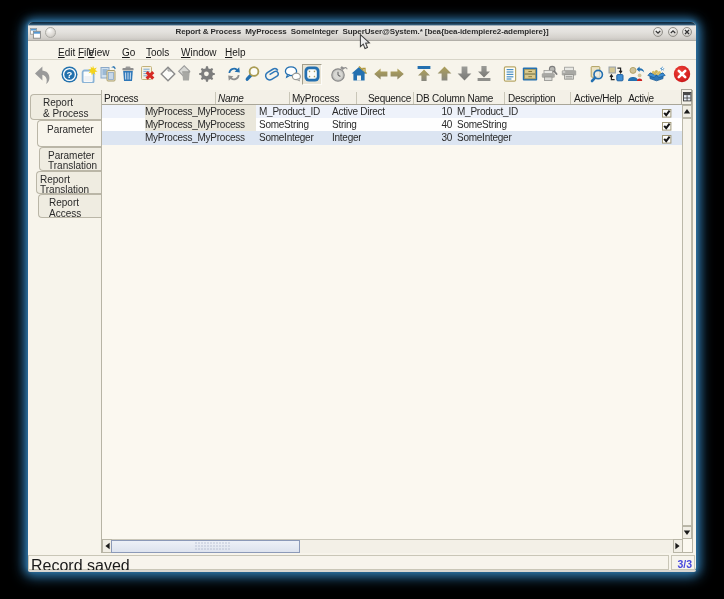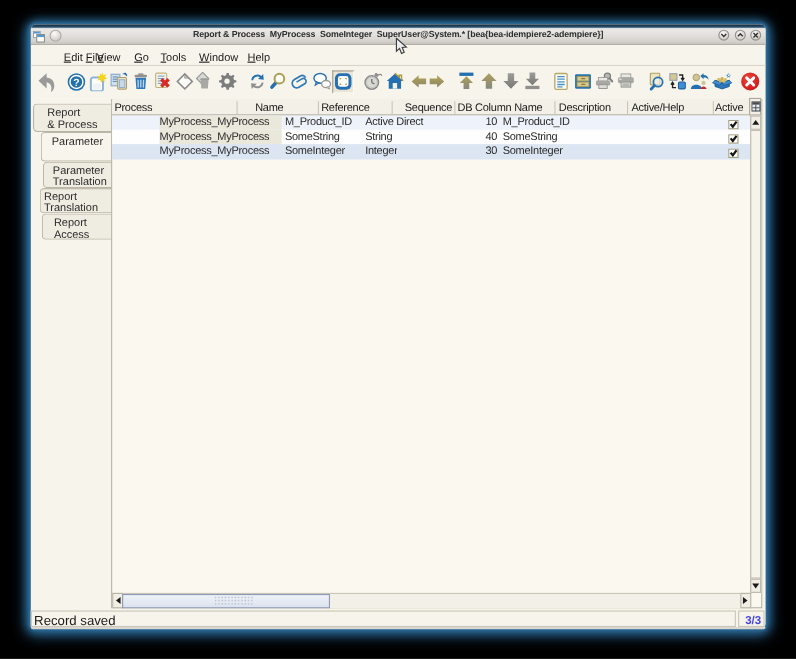--- a/index.html
+++ b/index.html
@@ -308,27 +308,27 @@
 
 <div class="tab" style="left:30px;top:94px;width:72px;height:26px;padding:3px 0 0 12px;line-height:10.5px;">Report<br>&amp; Process</div>
 <div class="tab" style="left:37px;top:120px;width:65px;height:27px;background:#f8f5ec;padding:3px 0 0 9px;">Parameter</div>
 <div class="tab" style="left:39px;top:147px;width:63px;height:24px;padding:2.5px 0 0 8px;line-height:10.5px;">Parameter<br>Translation</div>
 <div class="tab" style="left:36px;top:171px;width:66px;height:23px;padding:2.5px 0 0 3px;line-height:10.5px;">Report<br>Translation</div>
 <div class="tab" style="left:38px;top:194px;width:64px;height:24px;padding:3px 0 0 10px;line-height:10.5px;">Report<br>Access</div>
 
 <div id="viewport"></div>
 <div id="thead"></div>
 <div class="hc" style="left:104px;top:93px;">Process</div>
-<div class="hc" style="left:232px;top:93px;">Name</div>
-<div class="hc" style="left:292px;top:93px;">Reference</div>
+<div class="hc" style="left:218px;top:93px;font-style:italic;">Name</div>
+<div class="hc" style="left:292px;top:93px;">MyProcess</div>
 <div class="hc" style="left:357px;top:93px;width:54px;text-align:right;">Sequence</div>
 <div class="hc" style="left:416px;top:93px;text-align:right;">DB Column Name</div>
 <div class="hc" style="left:508px;top:93px;">Description</div>
 <div class="hc" style="left:574px;top:93px;">Active/Help</div>
-<div class="hc" style="left:650px;top:93px;width:36px;text-align:left;">Active</div>
+<div class="hc" style="left:623px;top:93px;width:36px;text-align:center;">Active</div>
 <div class="hsep" style="left:215px;"></div>
 <div class="hsep" style="left:289px;"></div>
 <div class="hsep" style="left:356px;"></div>
 <div class="hsep" style="left:413px;"></div>
 <div class="hsep" style="left:504px;"></div>
 <div class="hsep" style="left:570px;"></div>
 <div class="hsep" style="left:648px;"></div>
 
 <div class="row" style="top:105px;height:13px;background:#eef2fa;">
   <div class="cell" style="left:2px;width:111px;background:#eae7db;height:13px;"></div>
@@ -407,15 +407,15 @@
     <rect width="36" height="9" fill="url(#hatch)"></rect>
   </svg>
 
 <div class="abs" style="left:673px;top:539px;width:10px;height:14px;background:#f1eee5;border:1px solid #b8b5a6;box-sizing:border-box;"></div>
 <svg class="abs" style="left:673px;top:539px;" width="10" height="14" viewBox="0 0 10 14">
     <path d="M6.6,7 L2.4,3.8 L2.4,10.2 Z" fill="#1a1a1a"></path>
   </svg>
 
 <div class="sfield" style="left:28px;top:555px;width:641px;height:15px;"></div>
 <div class="sfield" style="left:671px;top:555px;width:24px;height:15px;"></div>
-<div class="abs" style="left:31px;top:557px;font-size:12px;color:#1a1a1a;">Record saved</div>
+<div class="abs" style="left:31px;top:557px;font-size:16px;color:#1a1a1a;">Record saved</div>
 <div class="abs" style="left:28px;top:569.5px;width:668px;height:2px;background:#d9d6d1;border-radius:0 0 4px 4px;"></div>
 <div class="abs" style="left:671px;top:558px;width:21px;text-align:right;font-size:10.5px;font-weight:bold;color:#4646dd;">3/3</div>
 
 </body></html>

